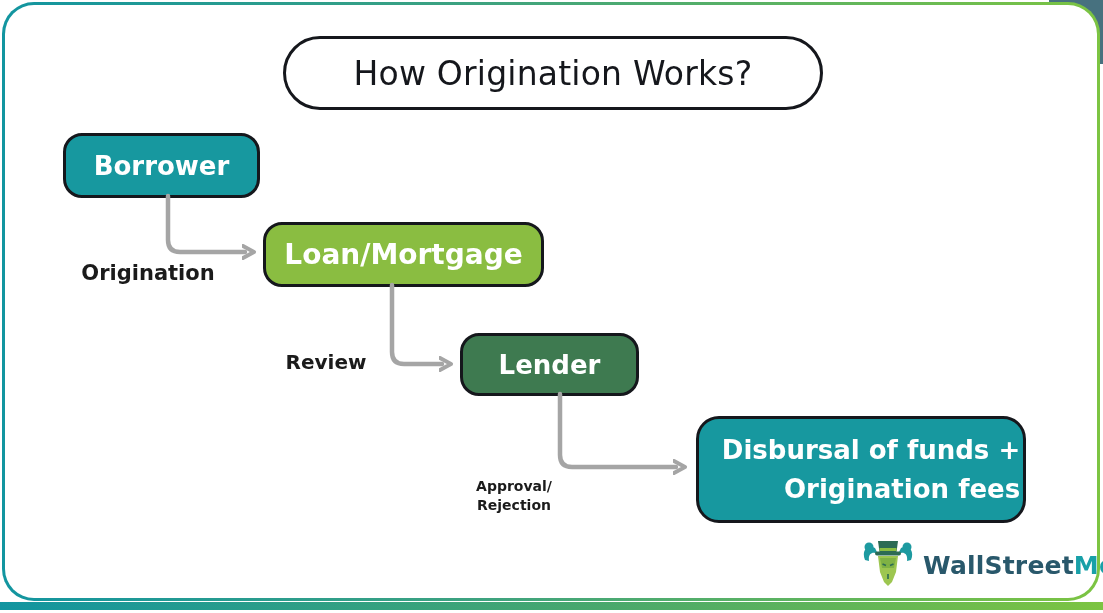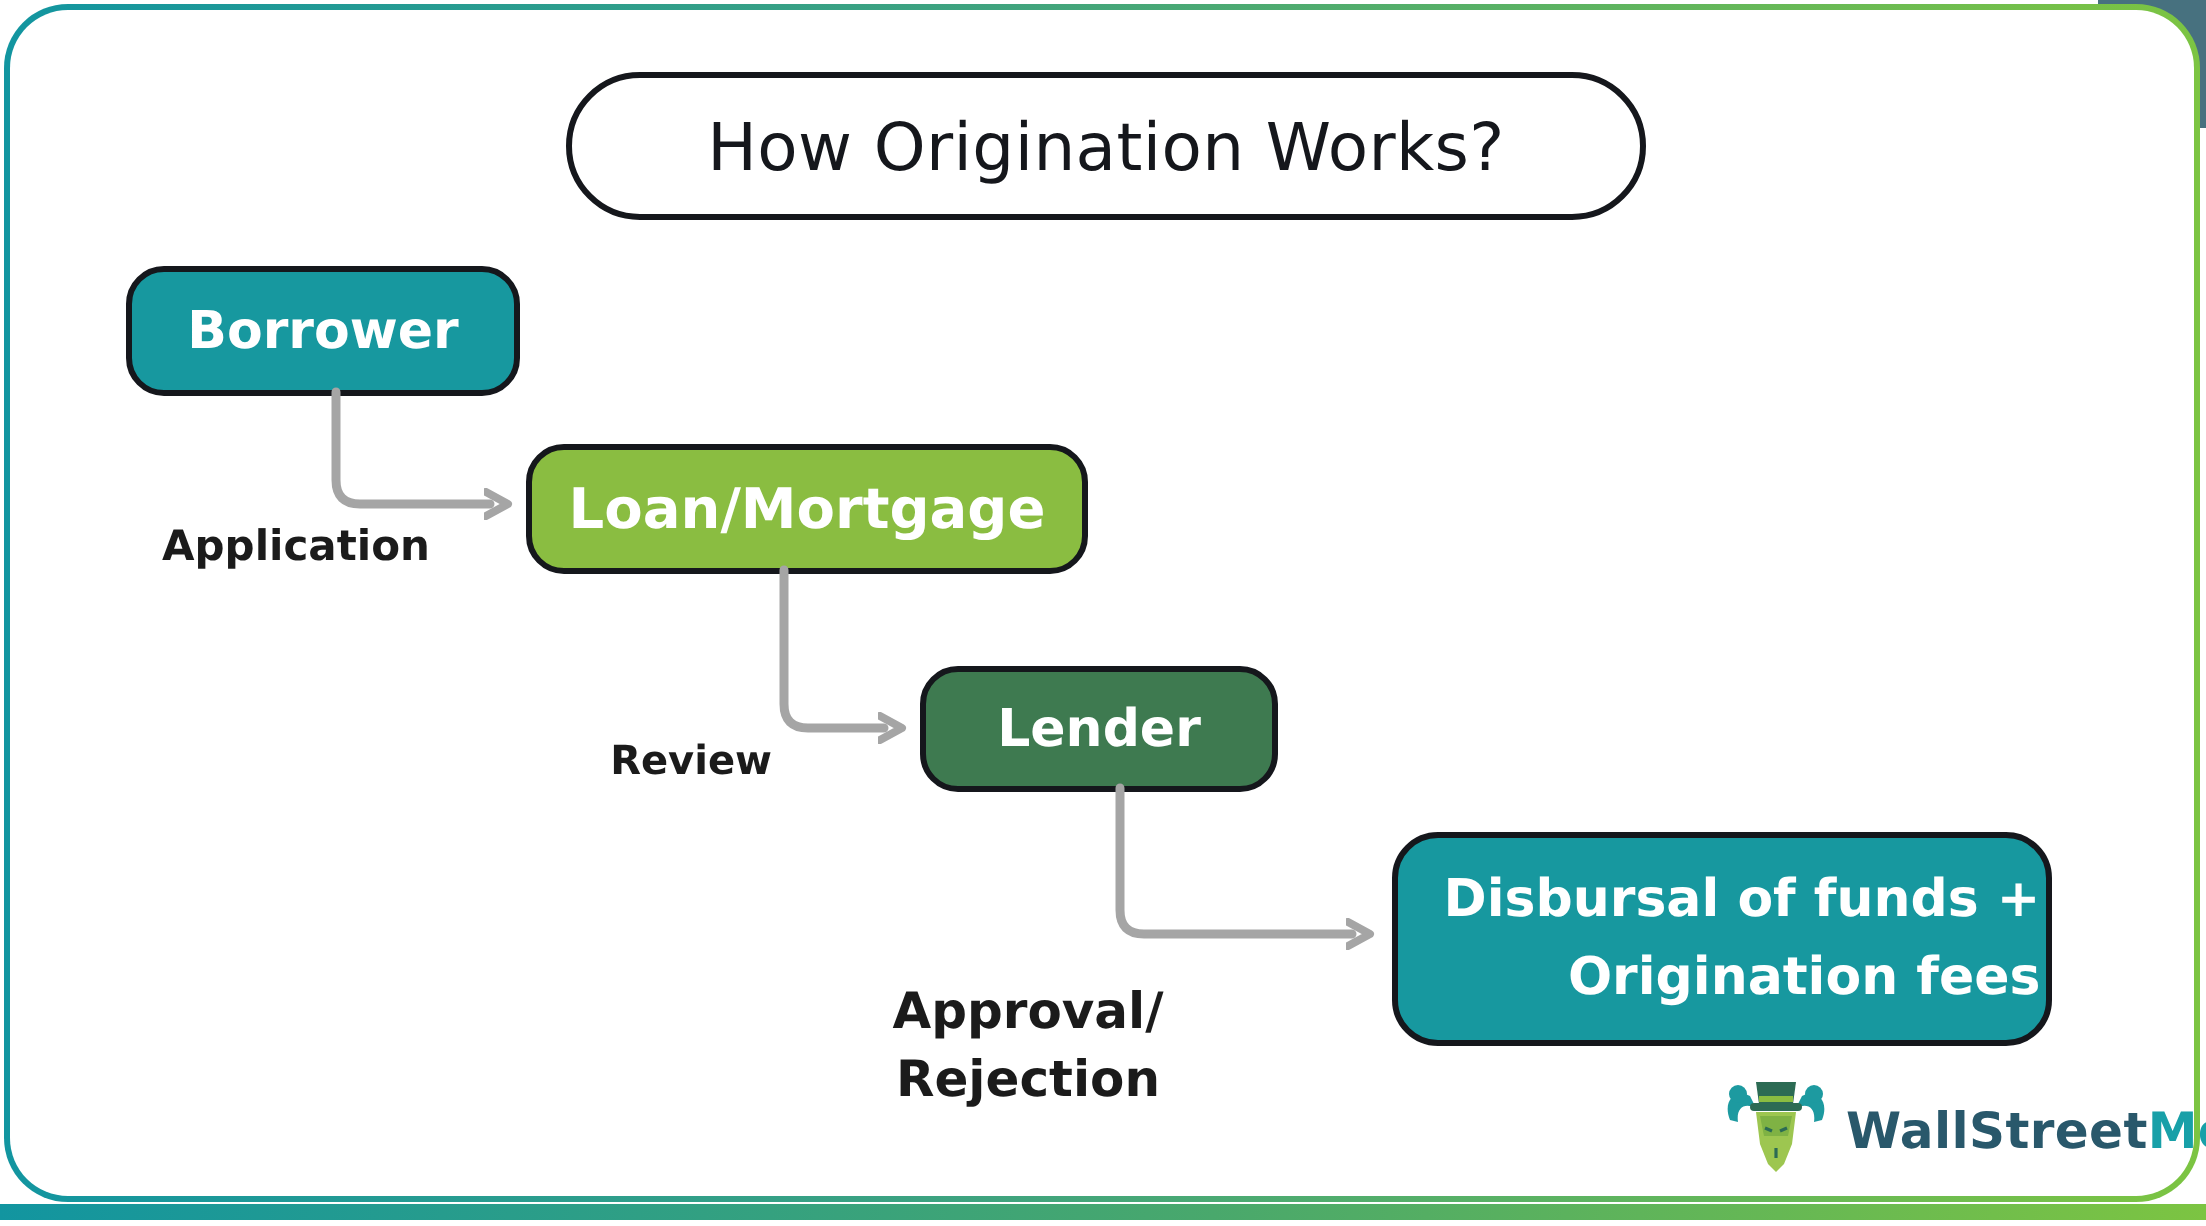--- a/index.html
+++ b/index.html
@@ -51,22 +51,22 @@
   .box-lender   {left:460px;top:333px;width:179px;height:63px;background:#3e7a50;font-size:26px;}
   .box-disbursal{left:696px;top:416px;width:330px;height:107px;background:#17989f;
                  font-size:26px;border-radius:23px;line-height:1.5;white-space:pre-line;padding-left:20px;}
 
   
   .arrow-label{
     position:absolute;color:#1b1b1b;font-weight:700;text-align:center;
     white-space:pre-line;
   }
   .label-application{left:60px; top:261px;width:176px;font-size:21px;}
-  .label-review     {left:266px;top:368px;width:120px;font-size:20px;text-align:right;}
-  .label-approval   {left:434px;top:489px;width:160px;font-size:25px;line-height:1.35;}
+  .label-review     {left:266px;top:350px;width:120px;font-size:20px;}
+  .label-approval   {left:434px;top:477px;width:160px;font-size:14px;line-height:1.35;}
 
   
   .arrows{position:absolute;left:0;top:0;z-index:4;}
 
   
   .logo{
     position:absolute;left:862px;top:537px;height:56px;
     display:flex;align-items:center;gap:9px;
   }
   .logo-text{font-size:25px;font-weight:700;letter-spacing:.2px;}
@@ -106,21 +106,21 @@
     <span>Loan/Mortgage</span>
   </div>
   <div class="flow-box box-lender">
     <span>Lender</span>
   </div>
   <div class="flow-box box-disbursal">
     <span>Disbursal of funds +
 Origination fees</span>
   </div>
 
-  <div class="arrow-label label-application">Application</div>
+  <div class="arrow-label label-application">Origination</div>
   <div class="arrow-label label-review">Review</div>
   <div class="arrow-label label-approval">Approval/
 Rejection</div>
 
   <div class="logo">
     <svg width="52" height="54" viewBox="0 0 52 54">
 
       <path d="M3 22 C-1 12 6 6 13 10 L16 16 C10 13 6 16 7 23 Z" fill="#1d9aa0"></path>
       <path d="M49 22 C53 12 46 6 39 10 L36 16 C42 13 46 16 45 23 Z" fill="#1d9aa0"></path>
       <circle cx="7" cy="9" r="4.5" fill="#1d9aa0"></circle>

